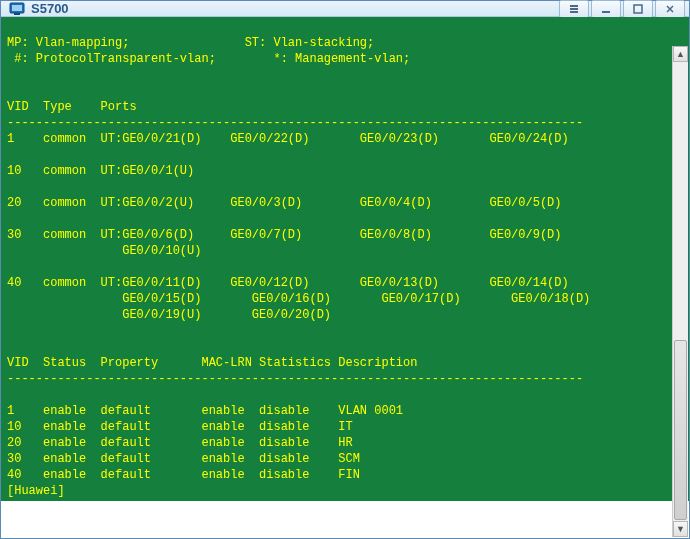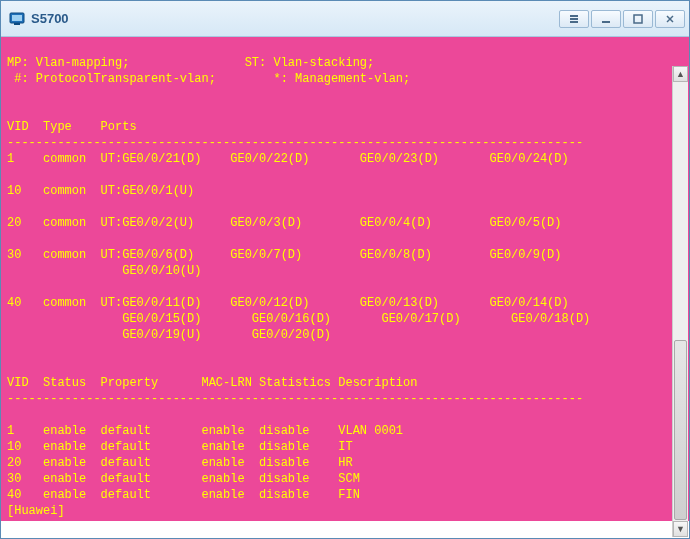--- a/index.html
+++ b/index.html
@@ -13,21 +13,21 @@
   .window {
     width: 690px;
     height: 539px;
     border: 1px solid #5a8ab5;
     background: #fff;
     box-shadow: 0 2px 6px rgba(0,0,0,0.2);
     display: flex;
     flex-direction: column;
   }
   .titlebar {
-    height: 36px;
+    height: 16px;
     background: linear-gradient(#eaf3fb, #d6e8f6);
     border-bottom: 1px solid #a9c7e0;
     display: flex;
     align-items: center;
     padding: 0 4px 0 8px;
     justify-content: center;
   }
   .app-icon {
     width: 16px;
     height: 16px;
@@ -56,21 +56,21 @@
     align-items: center;
     justify-content: center;
     font-size: 11px;
     color: #4a6a88;
     cursor: pointer;
     font-family: Arial, sans-serif;
   }
   .win-btn svg { display: block; }
   .terminal {
     flex: 1;
-    background: #ec4899;
+    background: #15803d;
     color: #ffff00;
     font-family: "Fixedsys", "Consolas", "Courier New", monospace;
     font-size: 12px;
     line-height: 16px;
     padding: 2px 6px;
     overflow: hidden;
     white-space: pre;
   }
   .scrollbar {
     position: absolute;

